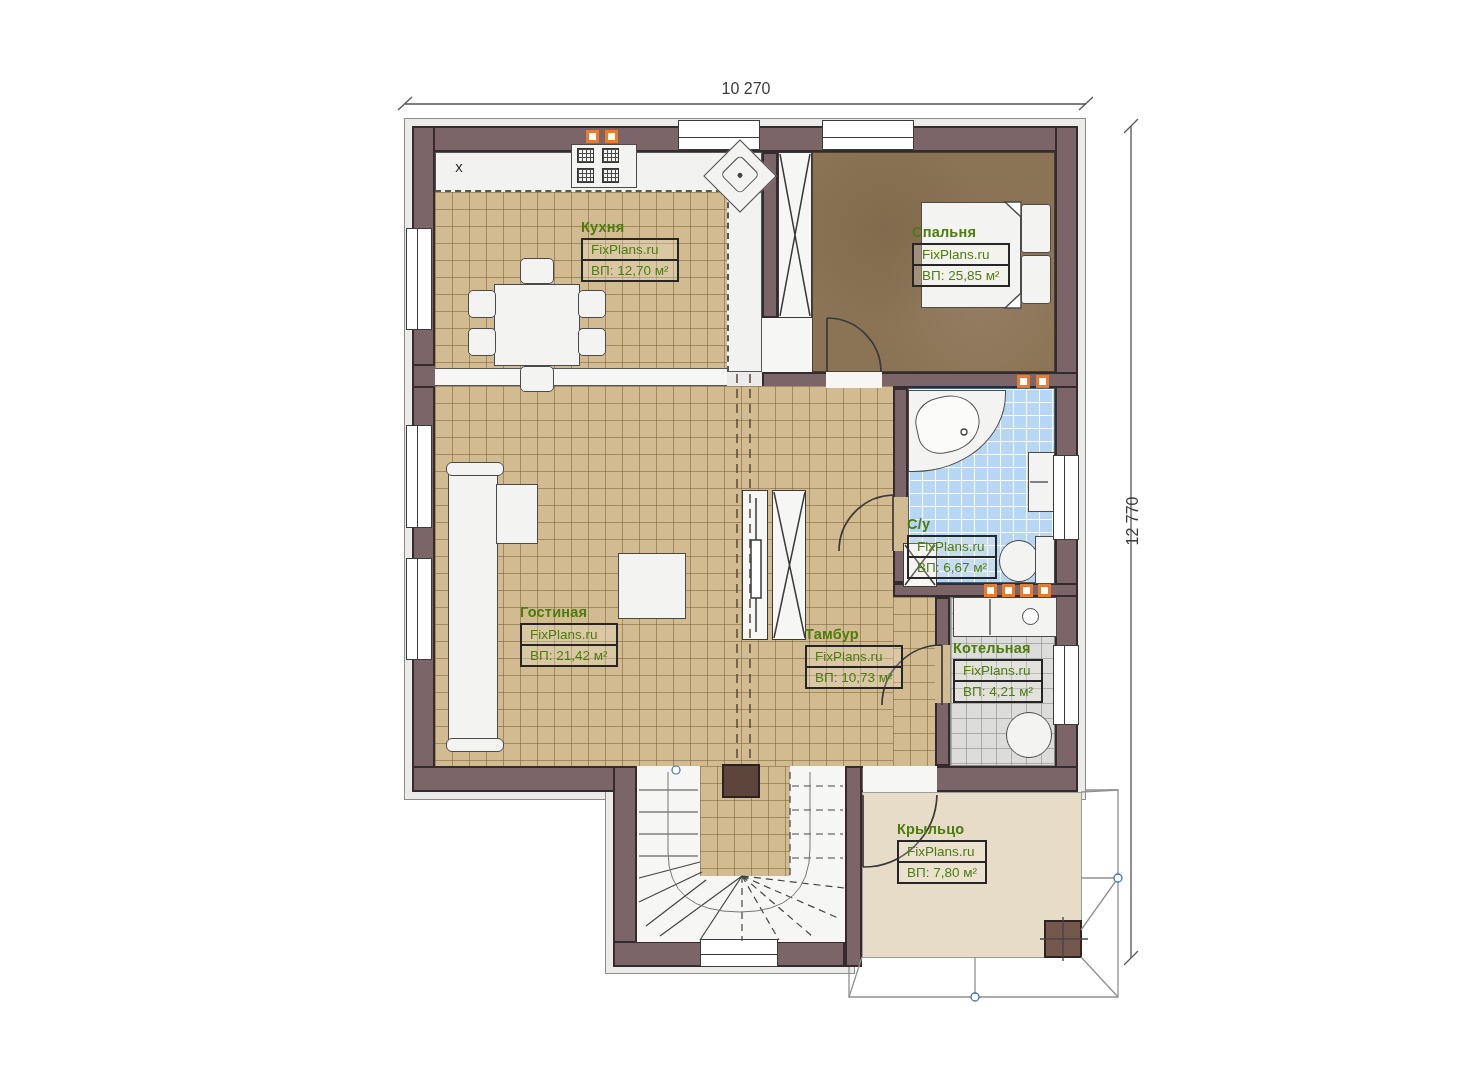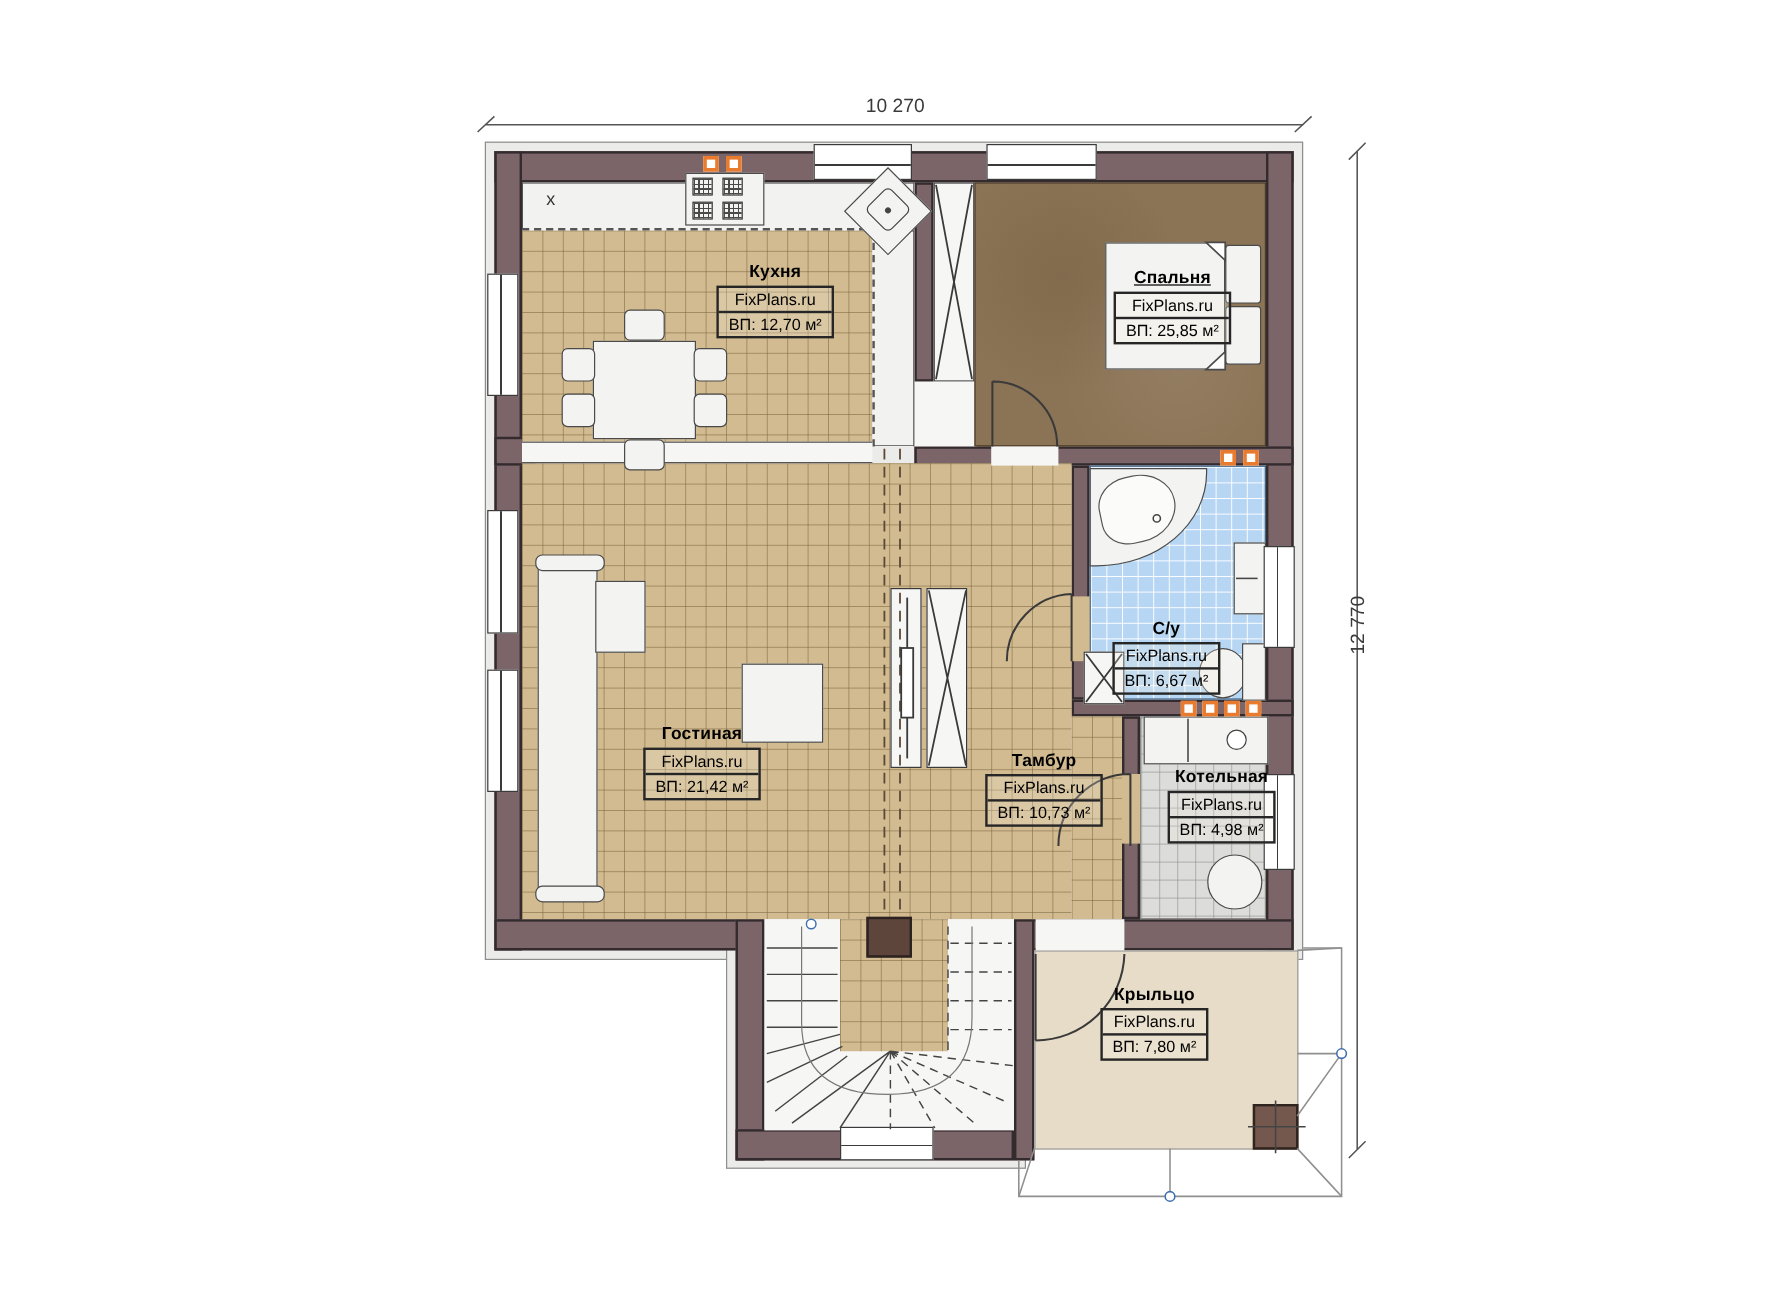--- a/index.html
+++ b/index.html
@@ -28,21 +28,21 @@
   
   .win{background:#fff;border:1.6px solid #3a3a3a;z-index:5;}
   .win-v{background-image:linear-gradient(90deg,transparent 0,transparent 10px,#3a3a3a 10px,#3a3a3a 11px,transparent 11px);}
   .win-h{background-image:linear-gradient(0deg,transparent 0,transparent 11px,#3a3a3a 11px,#3a3a3a 12px,transparent 12px);}
   .gap-white{background:#f6f6f4;z-index:5;}
   
   .ind{width:13px;height:13px;background:#fff;border:3.5px solid #e87b2e;z-index:6;}
   
   .overlay{position:absolute;left:0;top:0;z-index:7;pointer-events:none;}
   
-  .room-label{position:absolute;width:130px;text-align:center;z-index:8;color:#000000;}
+  .room-label{position:absolute;width:130px;text-align:left;z-index:8;color:#4d7c0f;}
   .room-title{font-size:14.5px;font-weight:bold;letter-spacing:.2px;margin-bottom:3px;}
   .room-box{display:inline-block;border:2px solid #262626;background:rgba(245,240,228,.25);}
   .room-site,.room-area{font-size:13.5px;padding:2px 8px;white-space:nowrap;}
   .room-area{border-top:2px solid #262626;}
   .dim-text{position:absolute;font-size:16px;color:#3a3a3a;z-index:8;text-align:center;}
   .x-marker{position:absolute;font-size:15px;color:#333;z-index:6;text-align:center;}
 </style>
 </head>
 <body>
 
@@ -212,21 +212,21 @@
   <div class="dim-text" style="left:696px;top:80px;width:100px;">10 270</div>
   <div class="dim-text" style="left:1093px;top:512px;width:80px;transform:rotate(-90deg);">12 770</div>
 
   <div class="room-label" style="left:581px;top:219px;">
     <div class="room-title">Кухня</div>
     <div class="room-box">
       <div class="room-site">FixPlans.ru</div>
       <div class="room-area">ВП: 12,70 м²</div>
     </div>
   </div>
-  <div class="room-label" style="left:912px;top:224px;text-decoration:underline;">
+  <div class="room-label" style="left:912px;top:224px;">
     <div class="room-title">Спальня</div>
     <div class="room-box">
       <div class="room-site">FixPlans.ru</div>
       <div class="room-area">ВП: 25,85 м²</div>
     </div>
   </div>
   <div class="room-label" style="left:907px;top:480px;margin-top:36px;">
     <div class="room-title">С/у</div>
     <div class="room-box">
       <div class="room-site">FixPlans.ru</div>
@@ -244,21 +244,21 @@
     <div class="room-title">Тамбур</div>
     <div class="room-box">
       <div class="room-site">FixPlans.ru</div>
       <div class="room-area">ВП: 10,73 м²</div>
     </div>
   </div>
   <div class="room-label" style="left:918px;top:640px;margin-left:35px;">
     <div class="room-title">Котельная</div>
     <div class="room-box">
       <div class="room-site">FixPlans.ru</div>
-      <div class="room-area">ВП: 4,98 м²</div>
+      <div class="room-area">ВП: 4,21 м²</div>
     </div>
   </div>
   <div class="room-label" style="left:897px;top:821px;">
     <div class="room-title">Крыльцо</div>
     <div class="room-box">
       <div class="room-site">FixPlans.ru</div>
       <div class="room-area">ВП: 7,80 м²</div>
     </div>
   </div>
 

